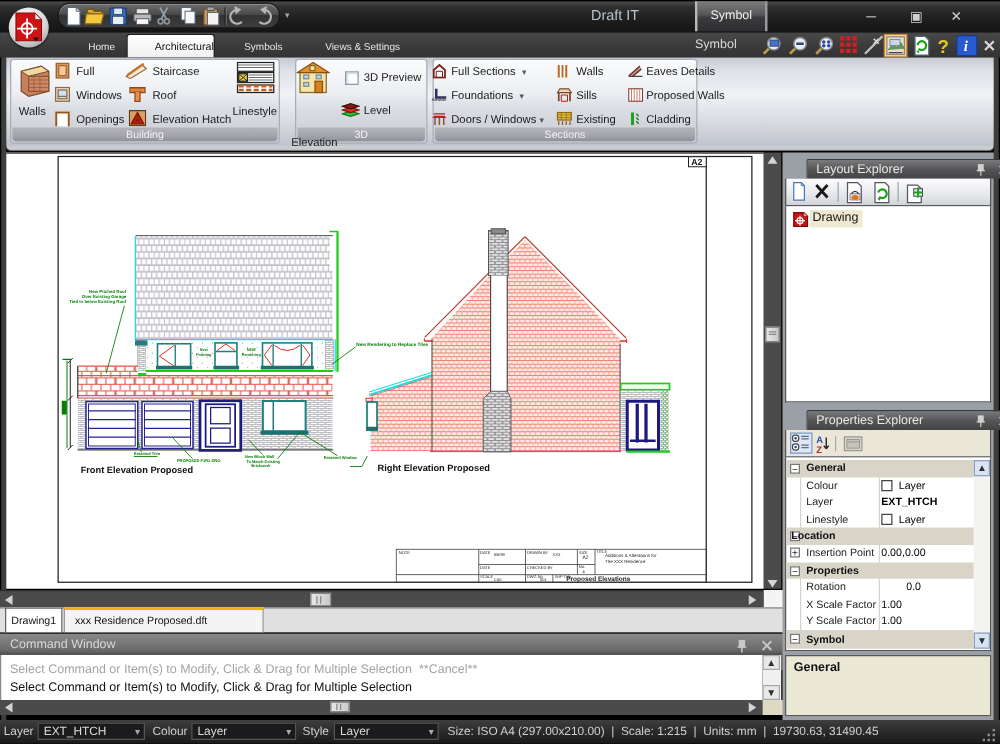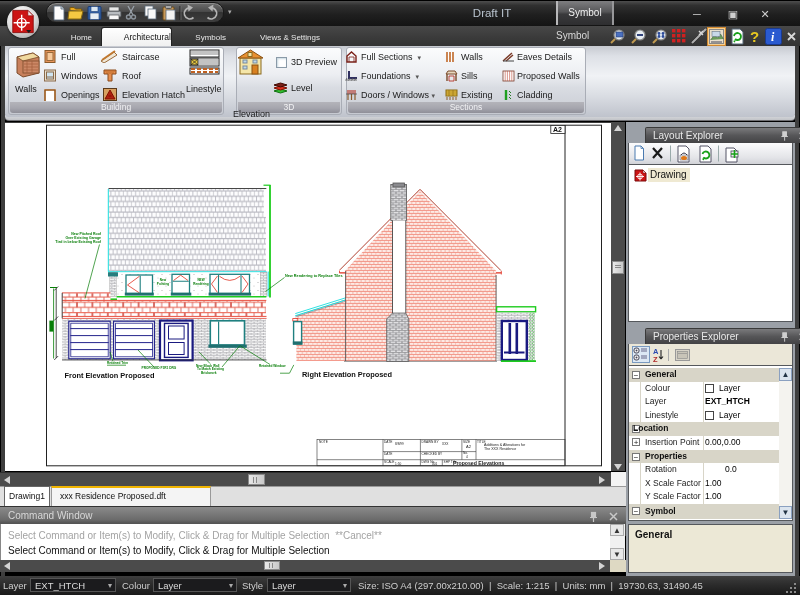--- a/index.html
+++ b/index.html
@@ -213,21 +213,21 @@
 </svg>
 
 <div class="abs" id="ribbonedge"></div>
 <div class="abs" id="ribbon"></div>
 <div class="abs rgroup" style="left:8px; width:216px;">
     <div class="rglabel">Building</div>
   </div>
 <div class="abs rgroup" style="left:236px; width:106px;">
     <div class="rglabel">3D</div>
   </div>
-<div class="abs rgroup" style="left:346px; width:240px;">
+<div class="abs rgroup" style="left:346px; width:212px;">
     <div class="rglabel">Sections</div>
   </div>
 <div id="ribbonitems">
 
 <svg class="abs ricon" style="left:13px;top:49px;" width="28" height="30" viewBox="0 0 28 30">
  <path d="M4 8 L20 4 L26 8 L26 24 L10 28 L4 24 Z" fill="#c8805c" stroke="#7a4a2a" stroke-width="1"></path>
  <path d="M4 8 L20 4 L26 8 L10 12 Z" fill="#f0d9a0" stroke="#7a4a2a" stroke-width="0.8"></path>
  <rect x="10" y="12" width="16" height="12" fill="#cc8866" stroke="#7a4a2a" stroke-width="0.8"></rect>
  <path d="M11 15 h14 M11 18 h14 M11 21 h14 M14 12 v12 M19 12 v12" stroke="#a05b3b" stroke-width="0.7"></path>
 </svg>

